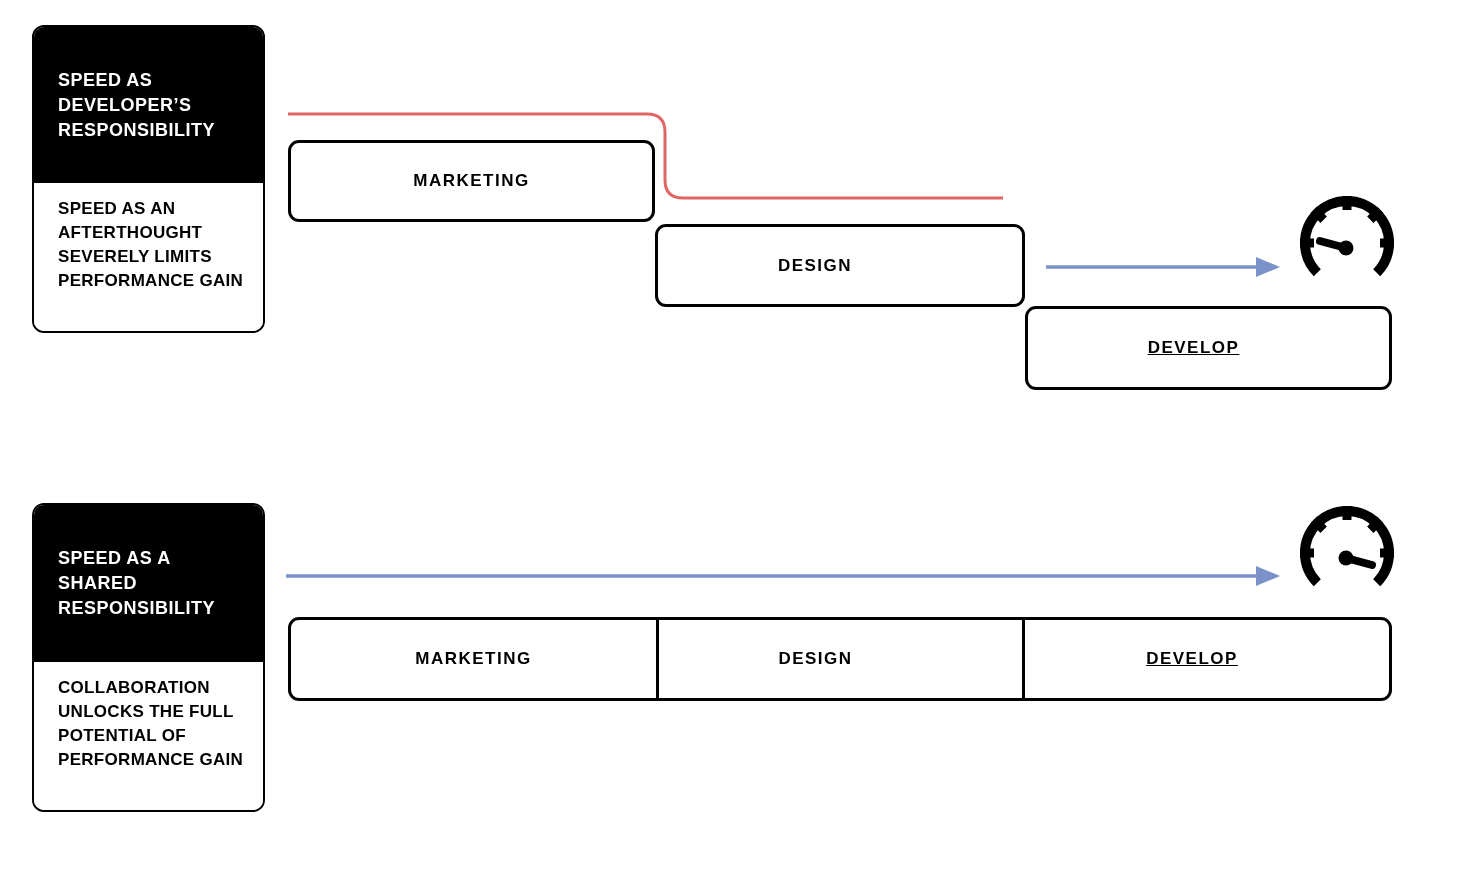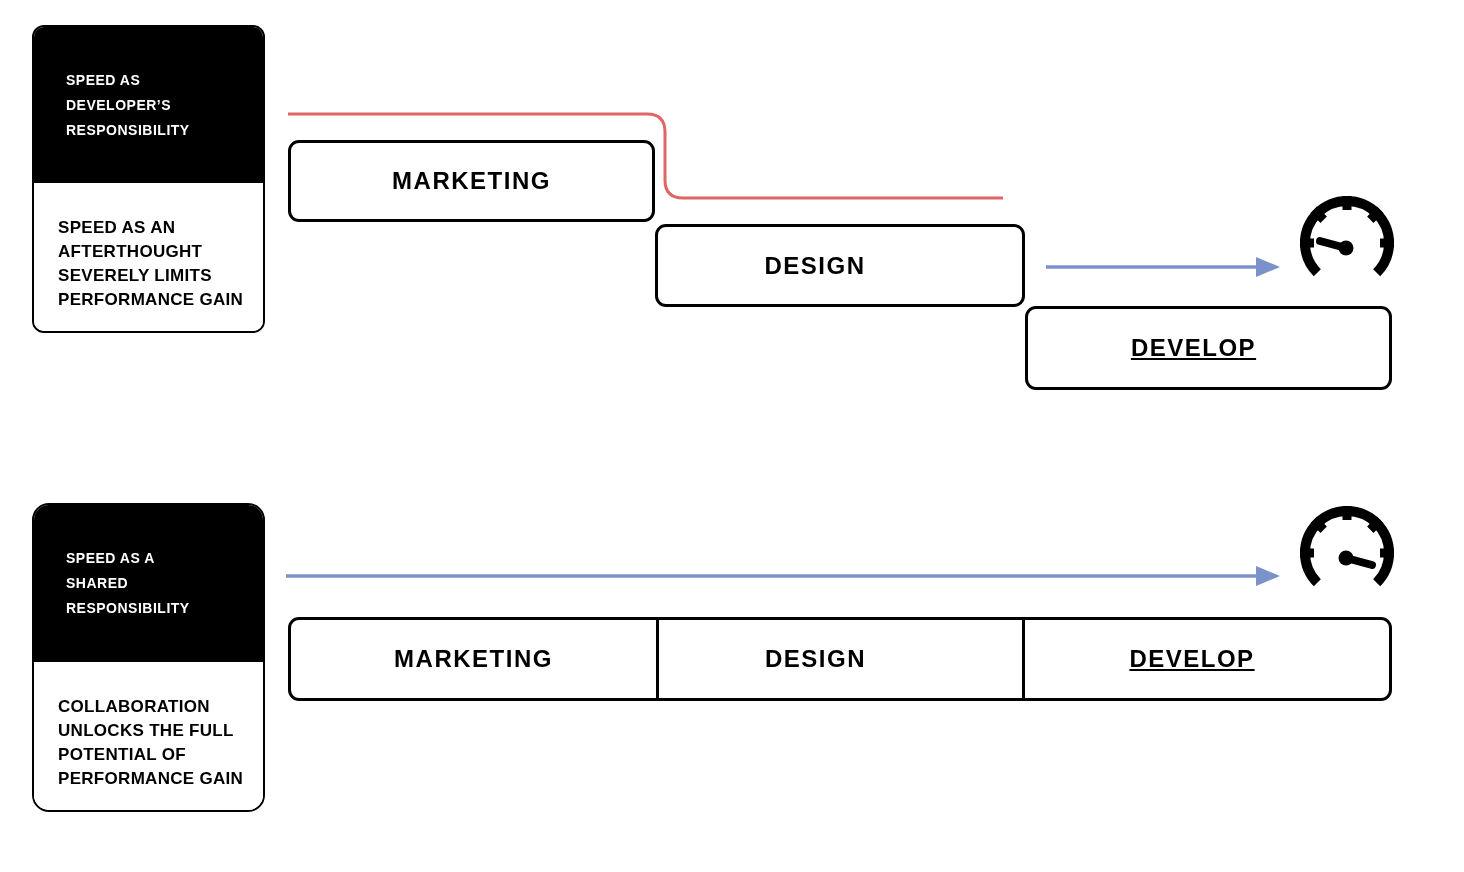--- a/index.html
+++ b/index.html
@@ -26,44 +26,44 @@
     background:#fff;box-sizing:border-box;
     display:flex;flex-direction:column;
   }
   .card-top{
     background:var(--ink);color:#fff;
     display:flex;align-items:center;
     padding:0 10px 0 24px;box-sizing:border-box;
   }
   .card-bottom{
     background:#fff;color:var(--ink);flex:1;
-    display:flex;align-items:center;
+    display:flex;align-items:flex-start;
     padding:14px 8px 0 24px;box-sizing:border-box;
   }
   .card-title{
-    margin:8px;font-size:14px;font-weight:bold;line-height:25px;
+    margin:0;font-size:18px;font-weight:bold;line-height:25px;
     letter-spacing:0.5px;white-space:pre-line;
   }
   .card-desc{
     margin:0;font-size:17px;font-weight:bold;line-height:24px;
     letter-spacing:0.3px;white-space:pre-line;
   }
   #waterfall-card{top:25px;height:308px;}
   #waterfall-card .card-top{height:156px;}
-  #shared-card{top:503px;height:309px;border-radius:17px;}
+  #shared-card{top:503px;height:309px;}
   #shared-card .card-top{height:157px;}
 
   
   .pbox{
     position:absolute;border:3px solid var(--ink);border-radius:11px;
     background:#fff;box-sizing:border-box;
     display:flex;align-items:center;justify-content:center;
   }
   .phase-label{
-    font-size:24px;font-weight:bold;letter-spacing:1.5px;color:var(--ink);
+    font-size:17px;font-weight:bold;letter-spacing:1.5px;color:var(--ink);
     white-space:nowrap;
   }
   .shift-design{transform:translateX(-25px);}
   .shift-develop{transform:translateX(-15px);text-decoration:underline;}
 
   
   .bar{
     position:absolute;left:288px;top:617px;width:1104px;height:84px;
     border:3px solid var(--ink);border-radius:11px;background:#fff;
     box-sizing:border-box;display:flex;overflow:hidden;

